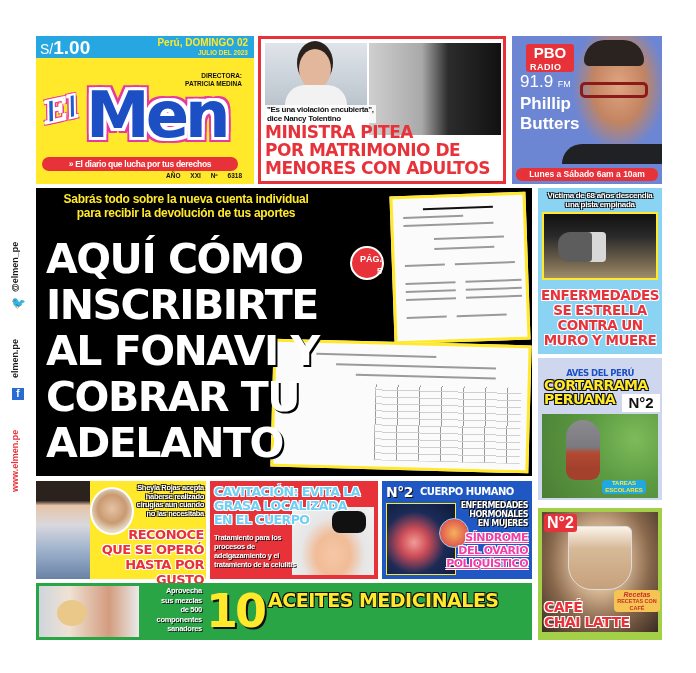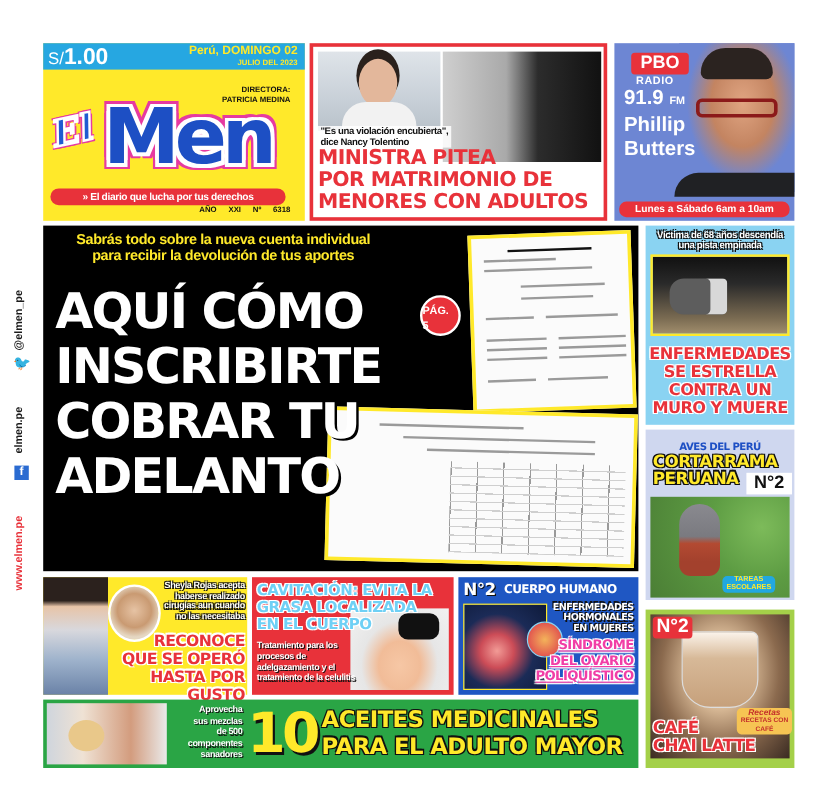--- a/index.html
+++ b/index.html
@@ -31,32 +31,32 @@
   #ministra-photo2 { left: 108px; top: 4px; width: 132px; height: 92px; background: linear-gradient(90deg,#cfcfcf 0%,#a9a9a9 40%,#2c2c2c 60%,#111 100%); }
   #ministra-quote { left: 4px; top: 66px; font-size: 8px; line-height: 9px; font-weight: 700; color: #111; background: rgba(255,255,255,0.85); padding: 0 2px; }
   #ministra-headline { left: 4px; top: 84px; width: 236px; color: #e8323a; font-size: 17px; line-height: 18px; }
 
   
   #radio { left: 512px; top: 36px; width: 150px; height: 148px; background: #6d86d3; }
   #radio-photo { right: 0; top: 0; width: 96px; height: 124px; background: radial-gradient(ellipse at 55% 40%, #e0a582 0%, #c38461 35%, #6d86d3 62%); }
   #radio-hair { right: 18px; top: 4px; width: 60px; height: 26px; border-radius: 30px 30px 8px 8px; background: #2b2320; }
   #radio-glasses { right: 14px; top: 46px; width: 68px; height: 16px; border: 3px solid #8b1a1a; border-radius: 5px; }
   #radio-suit { right: 0; top: 108px; width: 100px; height: 20px; background: #202124; border-radius: 20px 0 0 0; }
-  #pbo-logo { left: 14px; top: 8px; width: 48px; height: 18px; background: #e8323a; border-radius: 3px; color: #fff; font-weight: 700; font-size: 15px; text-align: center; line-height: 18px; }
+  #pbo-logo { left: 14px; top: 8px; width: 48px; height: 28px; background: #e8323a; border-radius: 3px; color: #fff; font-weight: 700; font-size: 15px; text-align: center; line-height: 18px; }
   #radio-label { left: 18px; top: 26px; color: #fff; font-size: 9px; font-weight: 700; letter-spacing: 0.5px; }
-  #radio-freq { left: 8px; top: 36px; color: #fff; font-size: 17px; font-weight: 700; }
+  #radio-freq { left: 8px; top: 36px; color: #fff; font-size: 17px; font-weight: 400; }
   #radio-freq .fm { font-size: 9px; }
   #radio-host { left: 8px; top: 58px; color: #fff; font-size: 17px; line-height: 20px; font-weight: 700; width: 70px; }
   #radio-schedule { left: 4px; top: 132px; width: 142px; height: 13px; background: #e8323a; color: #fff; font-size: 8.5px; font-weight: 700; border-radius: 6px; text-align: center; line-height: 13px; }
 
   
   #main { left: 36px; top: 188px; width: 496px; height: 288px; background: #000; padding-left: 48px; }
   #main-kicker { left: 0; top: 4px; width: 300px; color: #ffe92a; font-size: 12px; line-height: 14px; text-align: center; }
   #main-headline { left: 10px; top: 48px; color: #fff; font-size: 41px; line-height: 46px; letter-spacing: -1.5px; text-shadow: 2px 2px 0 #000; z-index: 3; }
-  #page-badge { left: 314px; top: 58px; width: 34px; height: 34px; border-radius: 50%; background: #e8323a; border: 2px solid #fff; color: #fff; font-size: 9px; font-weight: 700; text-align: left; line-height: 12px; padding-top: 5px; z-index: 2; }
+  #page-badge { left: 314px; top: 58px; width: 34px; height: 34px; border-radius: 50%; background: #e8323a; border: 2px solid #fff; color: #fff; font-size: 9px; font-weight: 700; text-align: right; line-height: 12px; padding-top: 5px; z-index: 2; }
   #doc1 { left: 356px; top: 6px; width: 136px; height: 148px; background: #fbfbfb; border: 3px solid #ffe92a; transform: rotate(-2deg); }
   #doc2 { left: 236px; top: 154px; width: 258px; height: 128px; background: #fbfbfb; border: 3px solid #ffe92a; transform: rotate(1.5deg); z-index: 1; }
   .docline { position: absolute; height: 2px; background: #9a9a9a; }
   .docgrid { position: absolute; left: 100px; right: 6px; top: 40px; bottom: 6px;
     background-image: repeating-linear-gradient(0deg, #cfcfcf 0 1px, transparent 1px 7px), repeating-linear-gradient(90deg, #9a9a9a 0 1px, transparent 1px 22px); }
 
   
   #social { left: 6px; top: 200px; width: 24px; height: 390px; }
   .vtext { position: absolute; transform: rotate(-90deg); transform-origin: left top; white-space: nowrap; font-size: 9px; font-weight: 700; }
   #social-twitter { left: 4px; top: 92px; color: #1a1a1a; }
@@ -210,20 +210,21 @@
     <div>Sabrás todo sobre la nueva cuenta individual</div>
     <div>para recibir la devolución de tus aportes</div>
   </div>
   <div id="page-badge" class="abs">
     <div>PÁG.</div>
     <div>5</div>
   </div>
   <div id="main-headline" class="abs heavy">
     <div>AQUÍ CÓMO</div>
     <div>INSCRIBIRTE</div>
+    <div>AL FONAVI Y</div>
     <div>COBRAR TU</div>
     <div>ADELANTO</div>
   </div>
 </div>
 
 <div id="moto" class="abs">
   <div id="moto-kicker" class="abs cond">Víctima de 68 años descendía una pista empinada</div>
   <div id="moto-photo" class="abs">
     <div id="moto-vehicle" class="abs"></div>
   </div>
@@ -316,15 +317,14 @@
   <div id="aceites-kicker" class="abs cond">
     <div>Aprovecha</div>
     <div>sus mezclas</div>
     <div>de 500</div>
     <div>componentes</div>
     <div>sanadores</div>
   </div>
   <div id="aceites-num" class="abs heavy">10</div>
   <div id="aceites-headline" class="abs heavy">
     <div>ACEITES MEDICINALES</div>
-    <div>PARA EL ADULTO MAYOR</div>
   </div>
 </div>
 
 </body></html>

